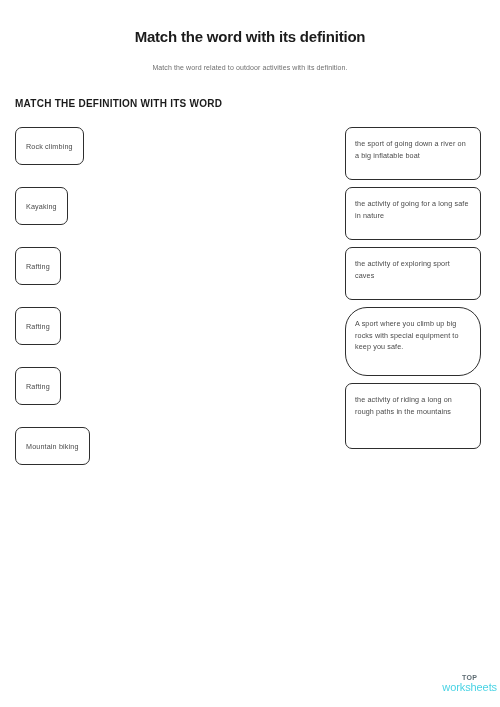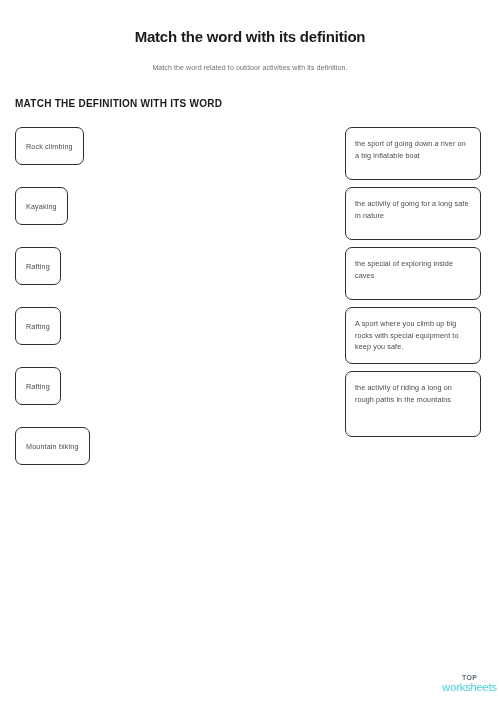--- a/index.html
+++ b/index.html
@@ -104,21 +104,21 @@
     border-radius: 7px;
     background: #ffffff;
     padding: 10px 9px 8px 9px;
     font-size: 7.2px;
     line-height: 11.5px;
     color: #4a4a4a;
     letter-spacing: 0.12px;
     margin-bottom: 7px;
   }
   .def-h53 { height: 53px; }
-  .def-h57 { height: 57px; }
+  .def-h57 { height: 69px; border-radius: 22px; }
   .def-h66 { height: 66px; }
 
   
   .footer-logo {
     position: absolute;
     right: 3px;
     bottom: 14px;
     text-align: center;
     line-height: 1;
   }
@@ -180,21 +180,21 @@
       <div class="word-row">
         <div class="word-box">
           <span>Mountain biking</span>
         </div>
       </div>
     </div>
 
     <div class="col-right">
       <div class="def-box def-h53">the sport of going down a river on a big inflatable boat</div>
       <div class="def-box def-h53">the activity of going for a long safe in nature</div>
-      <div class="def-box def-h53">the special of exploring inside caves</div>
+      <div class="def-box def-h53">the activity of exploring sport caves</div>
       <div class="def-box def-h57">A sport where you climb up big rocks with special equipment to keep you safe.</div>
       <div class="def-box def-h66">the activity of riding a long on rough paths in the mountains</div>
     </div>
 
   </div>
 
   <div class="footer-logo">
     <span class="logo-top">TOP</span>
     <span class="logo-worksheets">worksheets</span>
   </div>

